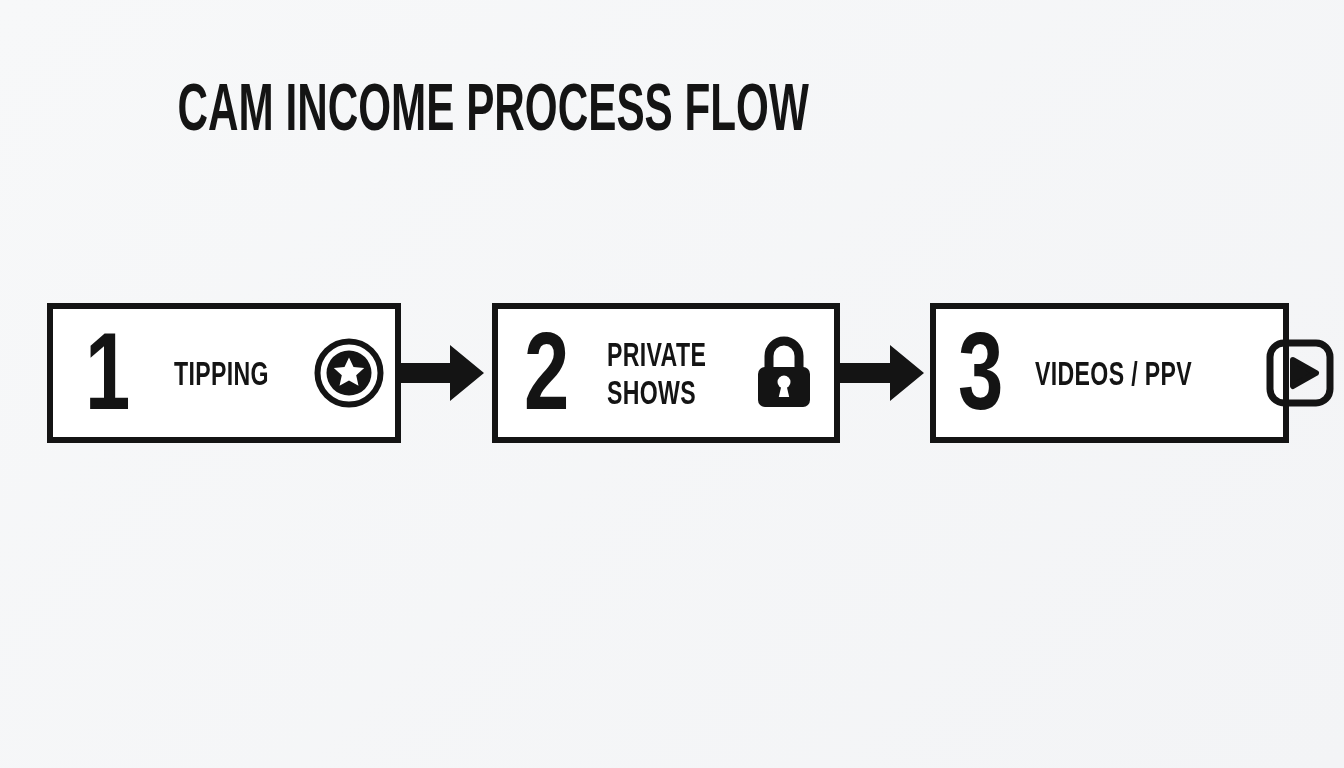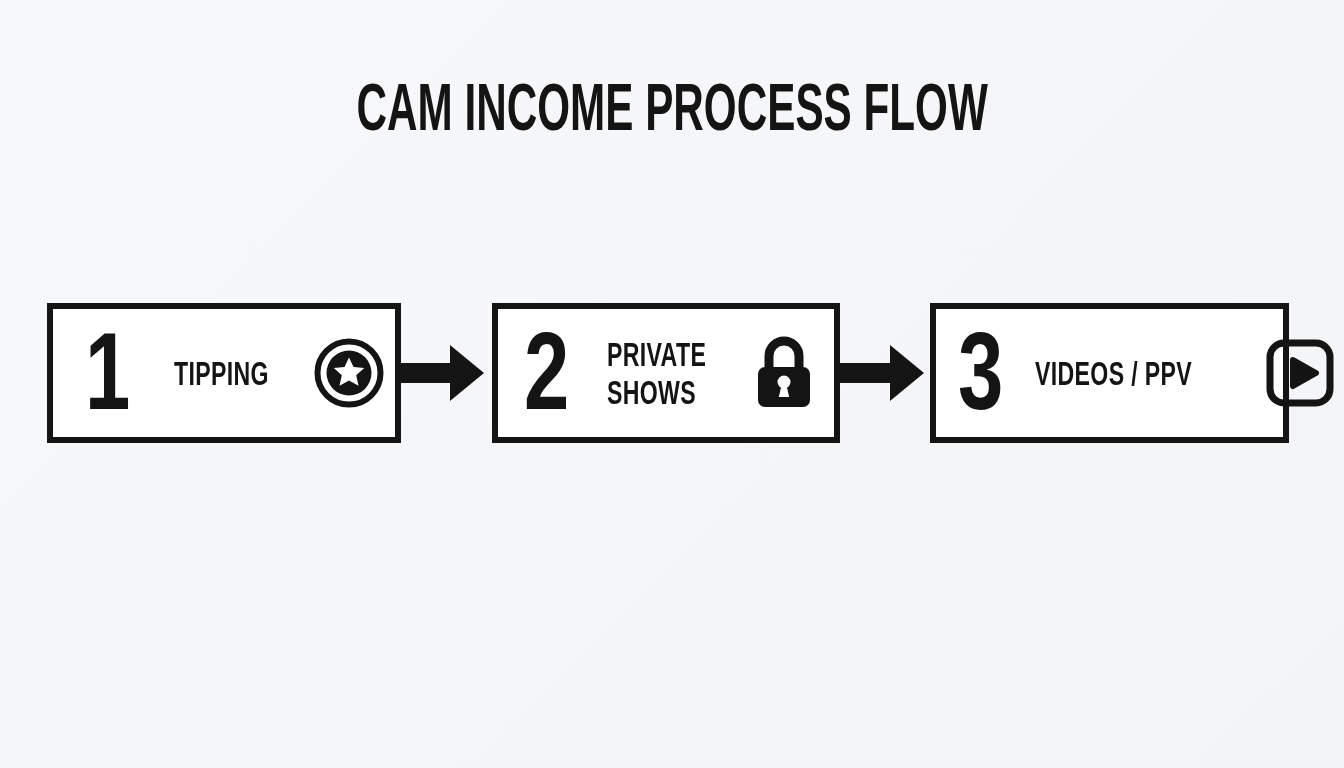--- a/index.html
+++ b/index.html
@@ -14,21 +14,20 @@
     width: 1344px;
     height: 768px;
     background: linear-gradient(135deg, #f7f8f9 0%, #f3f4f6 100%);
     overflow: hidden;
   }
   .title {
     position: absolute;
     top: 74px;
     left: 0;
     width: 100%;
-    text-align: center;
     line-height: 1;
     white-space: nowrap;
   }
   .title .condense {
     display: inline-block;
     font-size: 66px;
     font-weight: 800;
     letter-spacing: 0px;
     transform: scaleX(0.64);
     transform-origin: center center;

